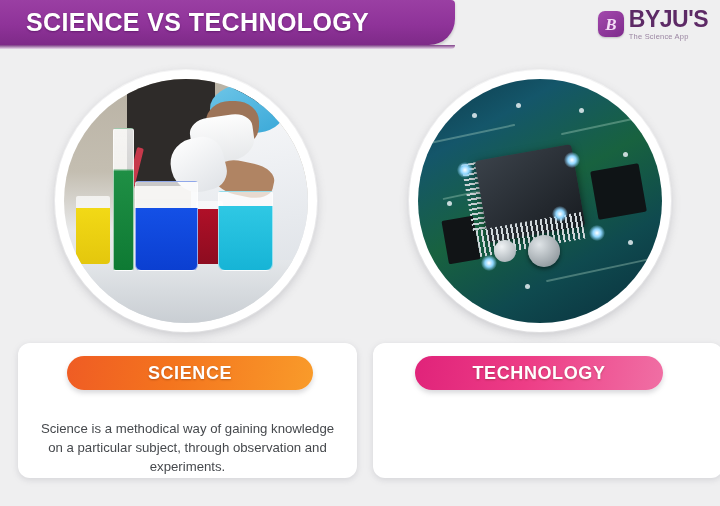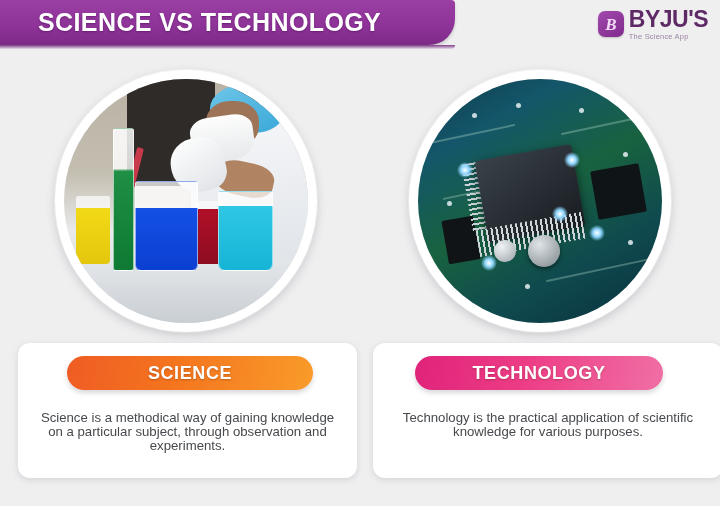--- a/index.html
+++ b/index.html
@@ -20,21 +20,21 @@
     display:flex;align-items:center;
   }
   .banner-underline{
     position:absolute;left:-10px;top:45px;width:465px;height:4px;
     background:linear-gradient(180deg,#6e2378 0%,#e7d6ea 100%);
     border-bottom-right-radius:10px;
     opacity:.85;
   }
   .banner-title{
     color:#ffffff;font-size:25px;font-weight:bold;letter-spacing:.4px;
-    margin-left:48px;text-shadow:0 1px 2px rgba(60,0,70,.45);
+    margin-left:36px;text-shadow:0 1px 2px rgba(60,0,70,.45);
     white-space:nowrap;
   }
 
   
   .logo{
     position:absolute;right:12px;top:8px;
     display:flex;align-items:center;gap:5px;
   }
   .logo-mark{
     width:26px;height:26px;border-radius:7px;
@@ -156,22 +156,22 @@
   }
   #pill-tech{
     left:42px;top:13px;width:248px;
     background:linear-gradient(100deg,#e0237a 0%,#ed3d86 45%,#f06fa4 100%);
   }
   .pill-label{
     color:#ffffff;font-size:18px;font-weight:bold;letter-spacing:.6px;
     text-shadow:0 1px 2px rgba(90,30,10,.35);white-space:nowrap;
   }
   .card-text{
-    position:absolute;left:14px;right:14px;top:68px;
-    text-align:center;color:#46494d;font-size:13.2px;line-height:14px;
+    position:absolute;left:14px;right:14px;top:76px;
+    text-align:center;color:#46494d;font-size:13.2px;line-height:19px;
   }
 </style>
 </head>
 <body>
 
 <div id="stage">
 
   <div class="banner">
     <div class="banner-title">SCIENCE VS TECHNOLOGY</div>
   </div>
@@ -244,16 +244,15 @@
     <div class="pill" id="pill-science">
       <span class="pill-label">SCIENCE</span>
     </div>
     <div class="card-text">Science is a methodical way of gaining knowledge on a particular subject, through observation and experiments.</div>
   </div>
 
   <div class="card" id="card-tech">
     <div class="pill" id="pill-tech">
       <span class="pill-label">TECHNOLOGY</span>
     </div>
-    <div class="card-text">Technology is the practical application of scientific knowledge for various purposes.</div>
   </div>
 
 </div>
 
 </body></html>

